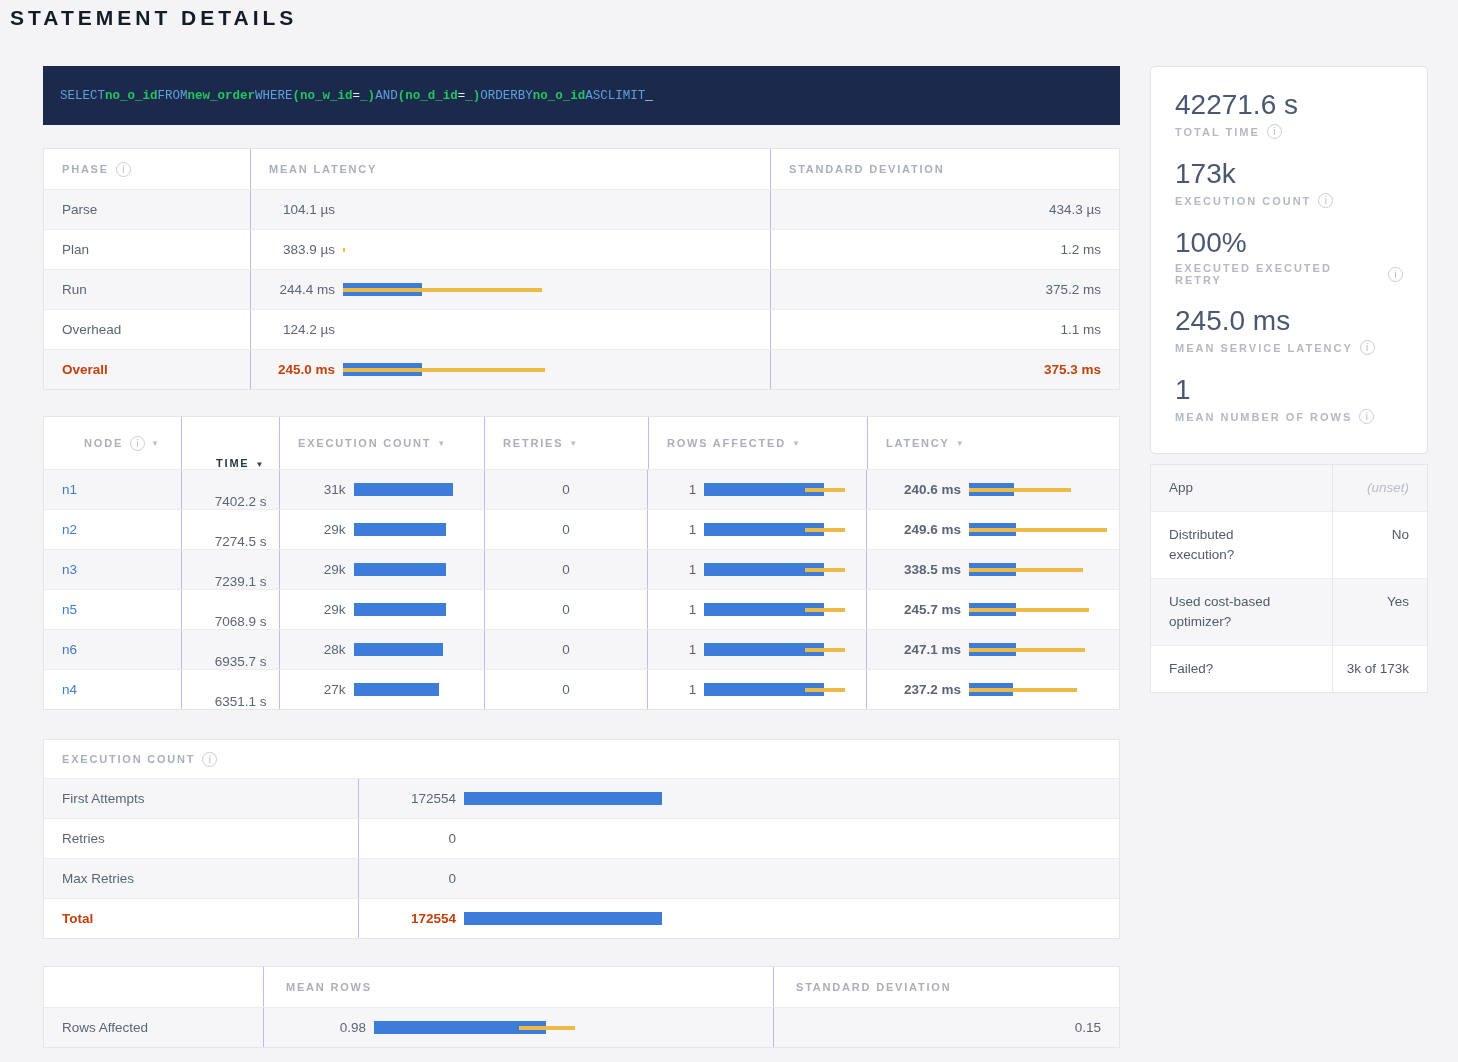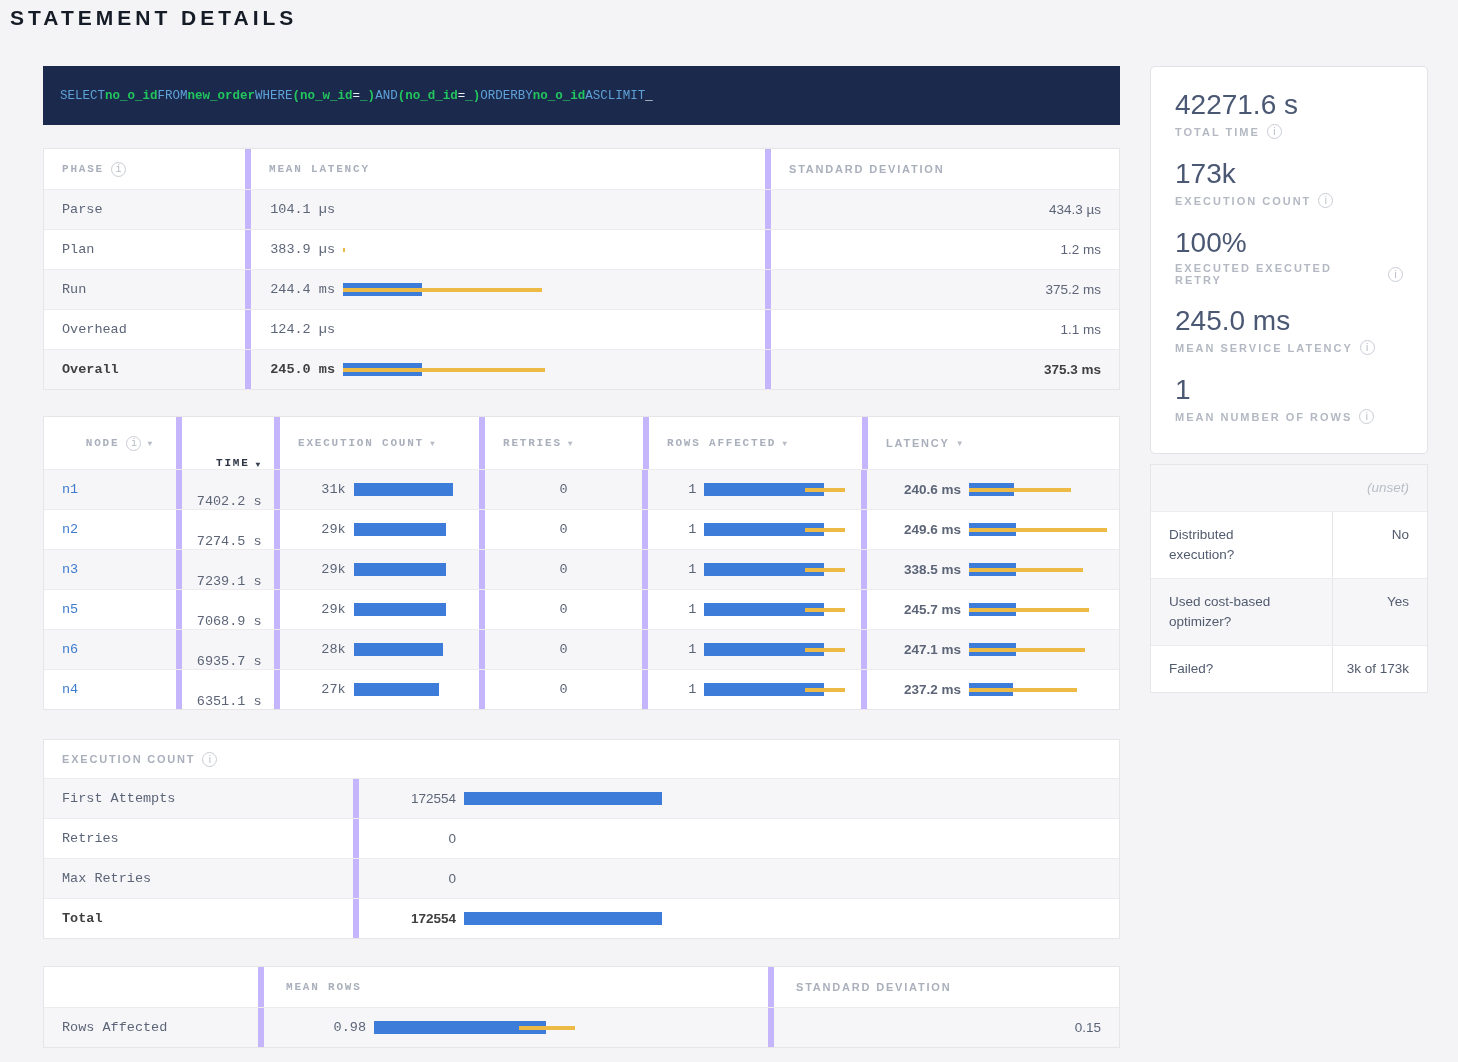--- a/index.html
+++ b/index.html
@@ -19,31 +19,31 @@
   .sqlbox .id { color:#22c55e; font-weight:700; }
   .sqlbox .op { color:#e9edf4; }
 
   
   .tbl { background:#fff; border:1px solid #e6e6e9; }
   .thead, .trow { display:flex; align-items:center; }
   .thead { height:40px; background:#fff; }
   .trow { height:40px; border-top:1px solid #ececef; }
   .stripe { background:#f6f6f8; }
   .cell { height:100%; display:flex; align-items:center; font-size:13.5px; }
-  .vline { border-right:6px solid #c4b5fd;font-family:Liberation Mono, monospace; }
+  .vline { border-right:1px solid #c4b5fd; }
   .hlabel { font-size:11px; font-weight:700; letter-spacing:1.8px; color:#a9afbb; }
   .hdark { color:#2e3646; }
   .arrow { font-size:8px; color:#b7bcc6; margin-left:6px; }
   .arrow-dark { color:#39414f; }
   .i-icon { display:inline-block; width:15px; height:15px; border:1px solid #c9cdd4; border-radius:50%;
     color:#b4bac3; font-size:10px; line-height:14px; text-align:center; margin-left:7px; font-weight:400;
     letter-spacing:0; flex:none; }
   .label-cell { padding-left:18px; color:#5c6577; }
   .num-cell { justify-content:flex-end; padding-right:18px; }
-  .bold-row .cell { color:#404040; font-weight:700; }
+  .bold-row .cell { color:#c2410c; font-weight:700; }
 
   
   .bar-group { display:flex; align-items:center; }
   .bar-val { text-align:right; margin-right:8px; flex:none; }
   .bar-track { position:relative; height:14px; flex:none; }
   .bar-blue { position:absolute; left:0; top:0; height:13px; background:#3e7cd9; }
   .bar-dev { position:absolute; top:5px; height:4px; background:#ecba45; }
 
   
   .pt-c1 { width:207px; }
@@ -555,20 +555,21 @@
         <div class="stat-value">1</div>
         <div class="stat-label">
             <span>MEAN NUMBER OF ROWS</span>
             <span class="i-icon">i</span>
           </div>
       </div>
     </div>
 
     <div class="det-panel" id="det-panel">
         <div class="det-row stripe">
+          <div class="det-label">App</div>
           <div class="det-value det-muted">(unset)</div>
         </div>
         <div class="det-row">
           <div class="det-label">Distributed execution?</div>
           <div class="det-value">No</div>
         </div>
         <div class="det-row stripe">
           <div class="det-label">Used cost-based optimizer?</div>
           <div class="det-value">Yes</div>
         </div>

